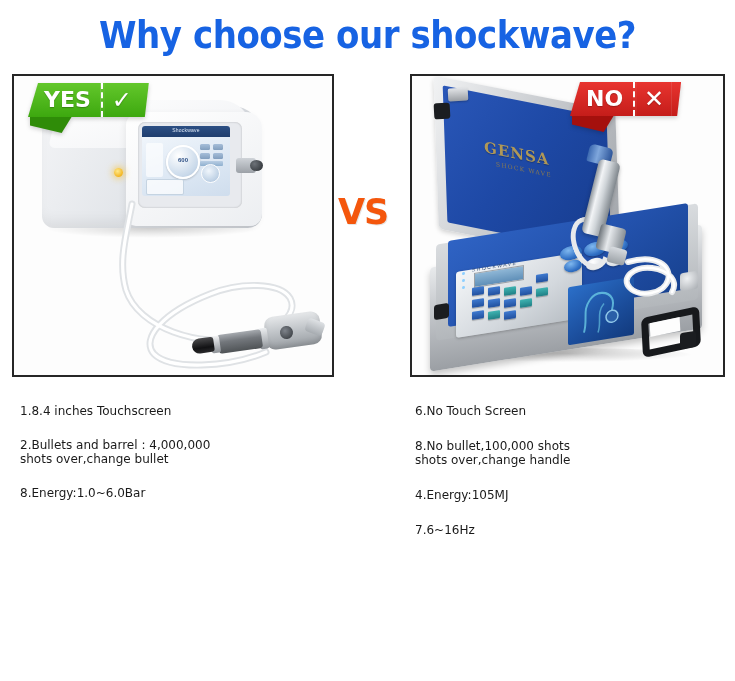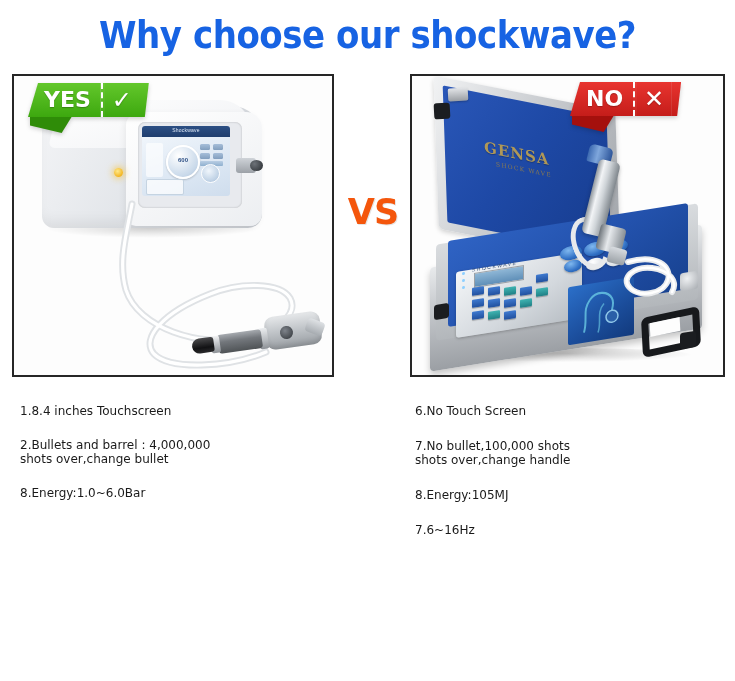--- a/index.html
+++ b/index.html
@@ -43,21 +43,21 @@
   }
   #frame-left  { left: 12px;  width: 318px; }
   #frame-right { left: 410px; width: 311px; }
 
   
   #vs-label {
     position: absolute;
     left: 338px;
     top: 192px;
     width: 70px;
-    text-align: center;
+    text-align: left;
     font-family: "DejaVu Sans", sans-serif;
     font-weight: bold;
     font-size: 35px;
     color: #f4560c;
     letter-spacing: -1px;
     text-shadow: 1px 1px 0 rgba(150,150,150,0.25);
   }
 
   
   .ribbon {
@@ -655,17 +655,17 @@
 
 <div class="spec-list" id="spec-left">
   <div class="spec-item">1.8.4 inches Touchscreen</div>
   <div class="spec-item">2.Bullets and barrel : 4,000,000
    shots over,change bullet</div>
   <div class="spec-item">8.Energy:1.0~6.0Bar</div>
 </div>
 
 <div class="spec-list" id="spec-right">
   <div class="spec-item">6.No Touch Screen</div>
-  <div class="spec-item">7.No bullet,100,000 shots
+  <div class="spec-item">8.No bullet,100,000 shots
    shots over,change handle</div>
-  <div class="spec-item">8.Energy:105MJ</div>
+  <div class="spec-item">4.Energy:105MJ</div>
   <div class="spec-item">7.6~16Hz</div>
 </div>
 
 </body></html>

